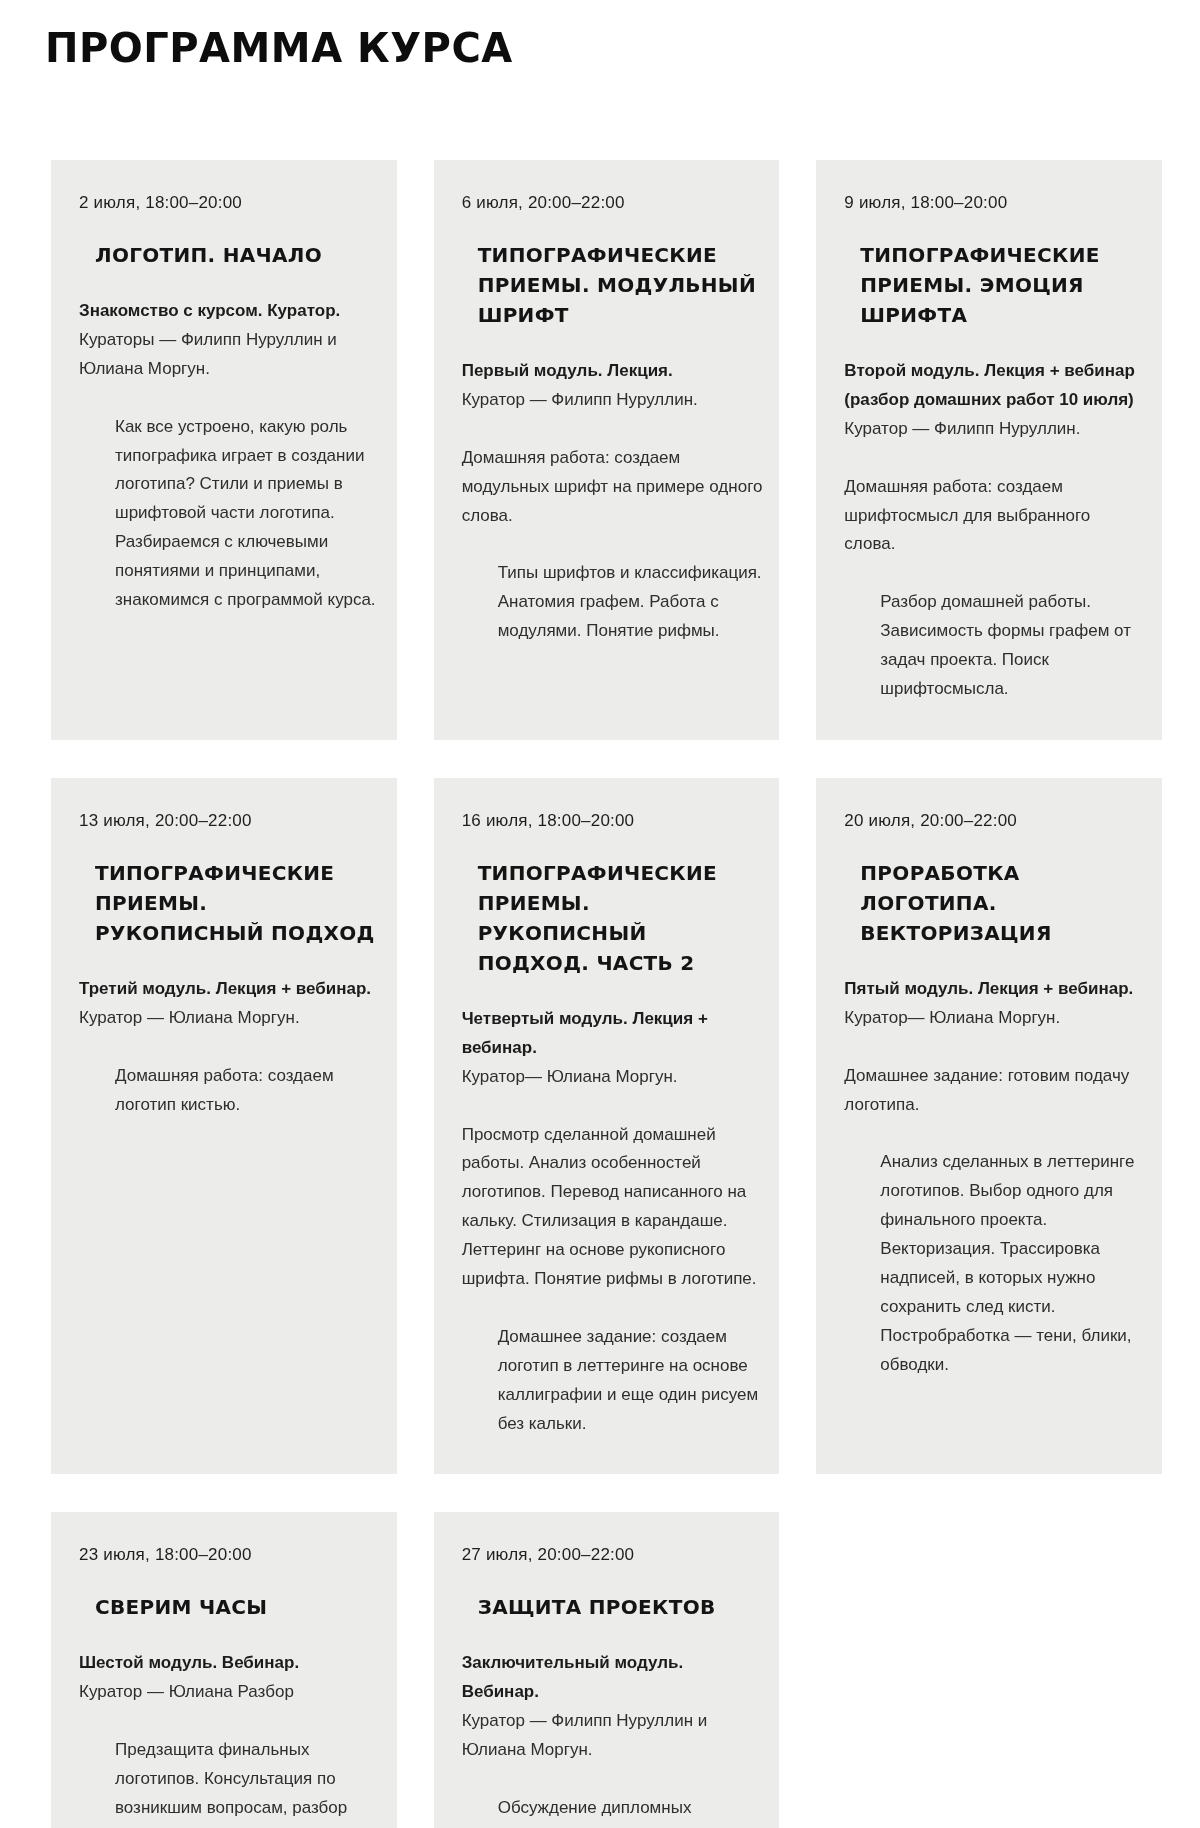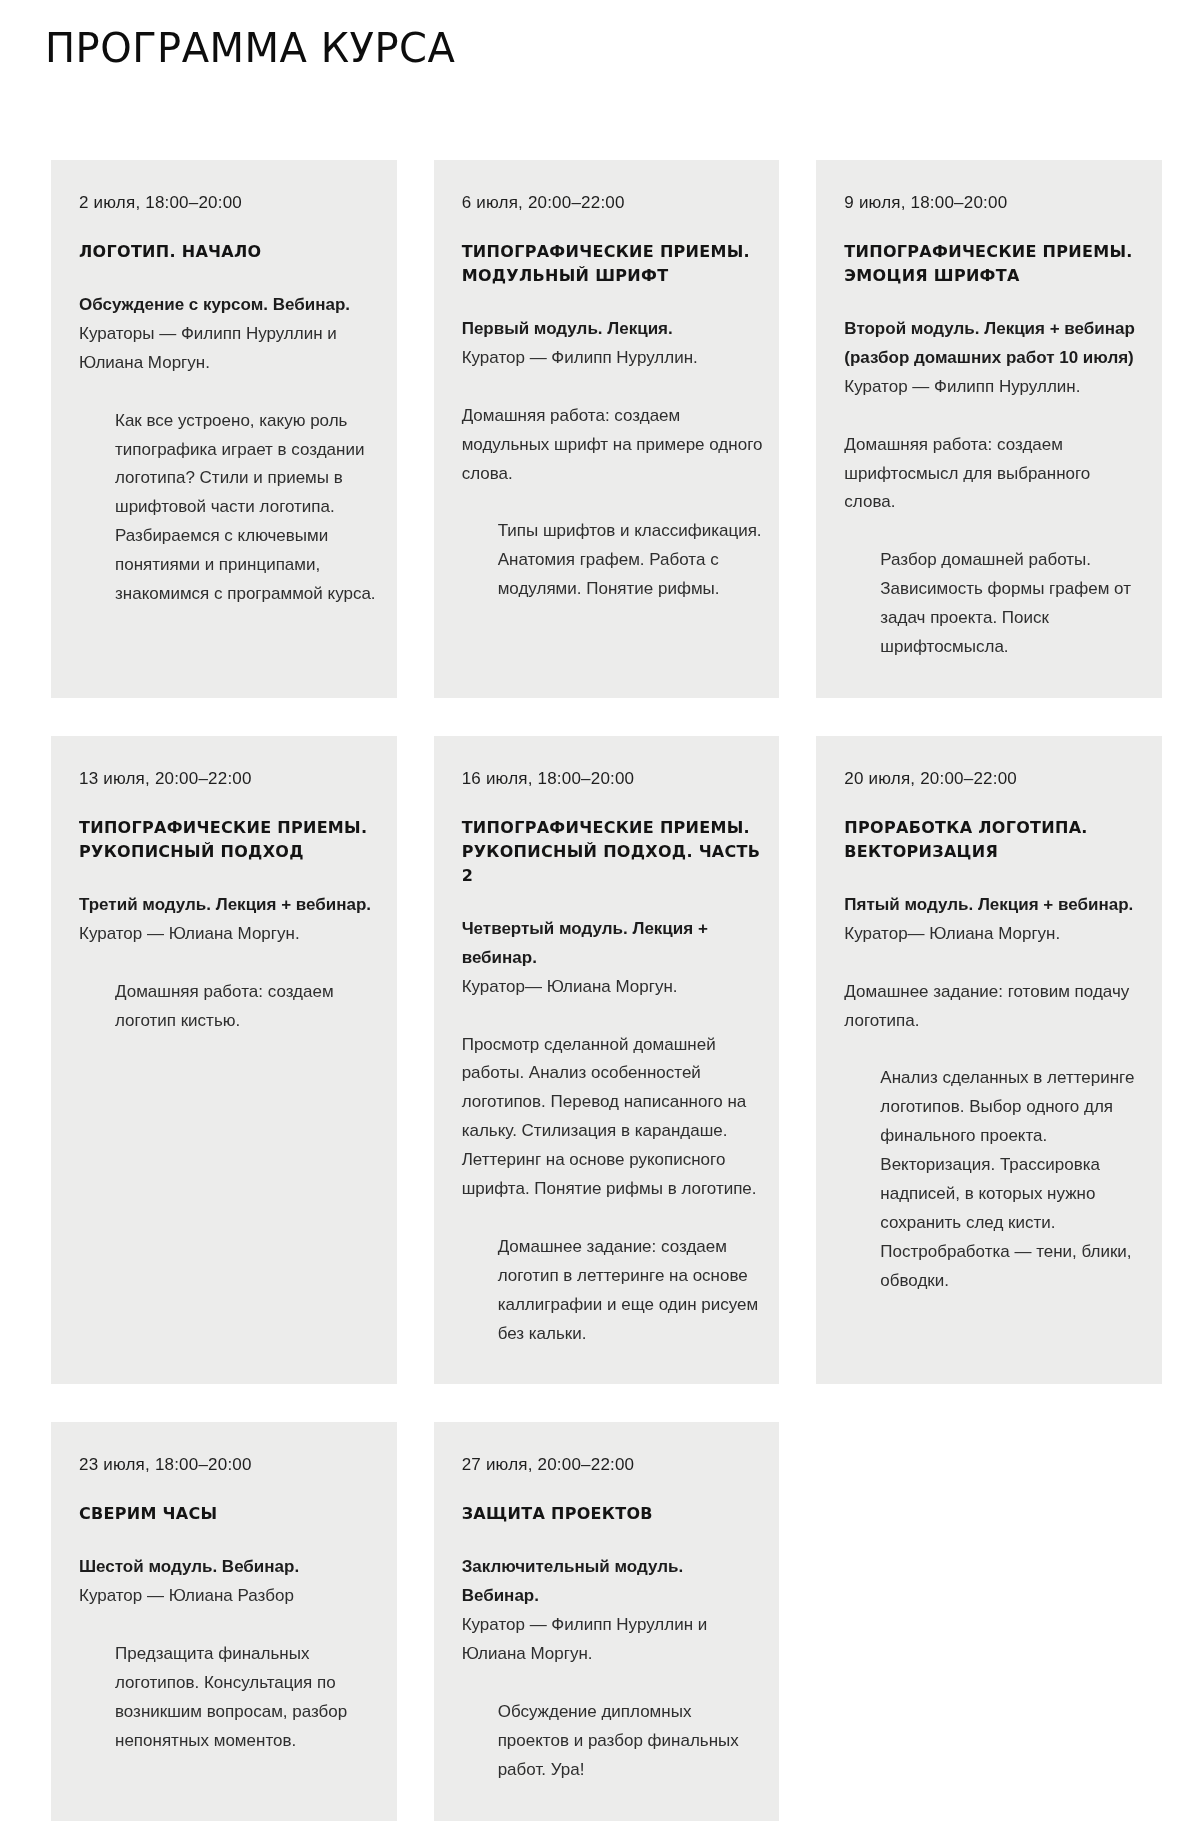--- a/index.html
+++ b/index.html
@@ -12,21 +12,21 @@
   html,body{margin:0;padding:0;}
   body{
     width:1200px;height:1828px;overflow:hidden;
     background:var(--page-bg);
     color:var(--body);
     font-family:"Liberation Sans", sans-serif;
   }
   .page-title{
     margin:26px 0 0 45px;
     font-family:"DejaVu Sans", sans-serif;
-    font-weight:normal;
+    font-weight:bold;
     font-size:40px;
     line-height:1.1;
     letter-spacing:0.5px;
     color:#0d0d0d;
   }
   .grid{
     margin:90px 38px 0 51px;
     display:grid;
     grid-template-columns:repeat(3,1fr);
     column-gap:37px;
@@ -37,24 +37,24 @@
     background:var(--card-bg);
     padding:33px 16px 36px 28px;
   }
   .card-date{
     font-size:17px;
     letter-spacing:0.2px;
     color:#1e1e1e;
     margin:0 0 27px 0;
   }
   .card-title{
-    margin:0 0 27px 0;
+    margin:0 0 27px 16px;
     font-family:"DejaVu Sans", sans-serif;
     font-weight:bold;
-    font-size:16px;
+    font-size:20px;
     line-height:1.5;
     letter-spacing:0.3px;
     color:var(--heading);
   }
   .card p{
     margin:0 0 29px 0;
     font-size:17px;
     line-height:1.7;
   }
   .card p:last-child{margin-bottom:0;margin-left:36px;}
@@ -64,21 +64,21 @@
 </head>
 <body>
 
 <h1 class="page-title">ПРОГРАММА КУРСА</h1>
 
 <main class="grid">
   <section class="card">
     <div class="card-date">2 июля, 18:00–20:00</div>
     <h2 class="card-title">ЛОГОТИП. НАЧАЛО</h2>
     <p class="lead">
-      <strong>Обсуждение с курсом. Вебинар.</strong>
+      <strong>Знакомство с курсом. Куратор.</strong>
       <span>Кураторы — Филипп Нуруллин и Юлиана Моргун.</span>
     </p>
     <p class="desc">Как все устроено, какую роль типографика играет в создании логотипа? Стили и приемы в шрифтовой части логотипа. Разбираемся с ключевыми понятиями и принципами, знакомимся с программой курса.</p>
 
   </section>
 
   <section class="card">
     <div class="card-date">6 июля, 20:00–22:00</div>
     <h2 class="card-title">ТИПОГРАФИЧЕСКИЕ ПРИЕМЫ. МОДУЛЬНЫЙ ШРИФТ</h2>
     <p class="lead">

